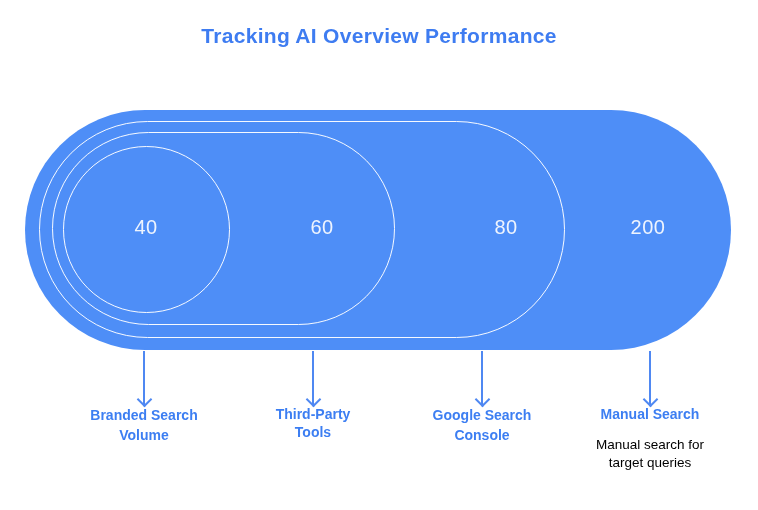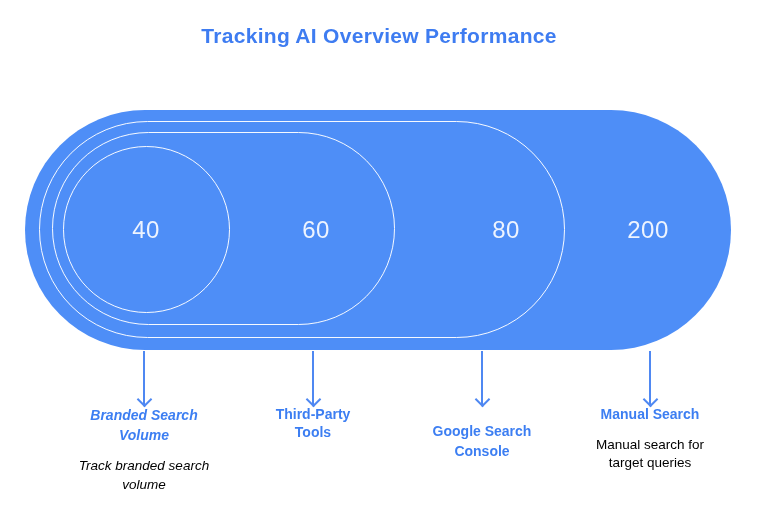--- a/index.html
+++ b/index.html
@@ -58,27 +58,27 @@
     width: 167px; height: 167px;
     border: 1.5px solid rgba(255,255,255,0.95);
     border-radius: 50%;
   }
 
   .num {
     position: absolute;
     top: 216px;
     width: 100px;
     text-align: center;
-    font-size: 24px;
+    font-size: 20px;
     font-weight: 500;
     color: #eef4fe;
     letter-spacing: 0.5px;
   }
   .num-40  { left: 96px;  }
-  .num-60  { left: 266px; }
+  .num-60  { left: 272px; }
   .num-80  { left: 456px; }
   .num-100 { left: 598px; }
 
   
   .arrow {
     position: absolute;
     top: 351px;
     width: 2px;
     height: 55px;
     background: #4f88f2;
@@ -99,23 +99,23 @@
   .arrow-3 { left: 481px; }
   .arrow-4 { left: 649px; }
 
   
   .col {
     position: absolute;
     top: 406px;
     width: 160px;
     text-align: center;
   }
-  .col-1 { left: 64px; font-style: italic;  }
+  .col-1 { left: 64px;  }
   .col-2 { left: 233px; }
-  .col-3 { left: 402px; margin-top: 16px; }
+  .col-3 { left: 402px; }
   .col-4 { left: 570px; }
 
   .col .heading {
     margin: 0;
     color: #3c7ef2;
     font-weight: bold;
     white-space: pre-line;
   }
   .heading-sm { font-size: 14px; line-height: 1.4; }
   .heading-lg { font-size: 14px; line-height: 1.25; }
@@ -148,22 +148,20 @@
 
     <div class="arrow arrow-1"></div>
     <div class="arrow arrow-2"></div>
     <div class="arrow arrow-3"></div>
     <div class="arrow arrow-4"></div>
   </div>
 
   <div class="col col-1">
     <p class="heading heading-sm">Branded Search
 Volume</p>
-    <p class="desc">Track branded search
-volume</p>
   </div>
 
   <div class="col col-2">
     <p class="heading heading-lg">Third-Party
 Tools</p>
   </div>
 
   <div class="col col-3">
     <p class="heading heading-sm">Google Search
 Console</p>

